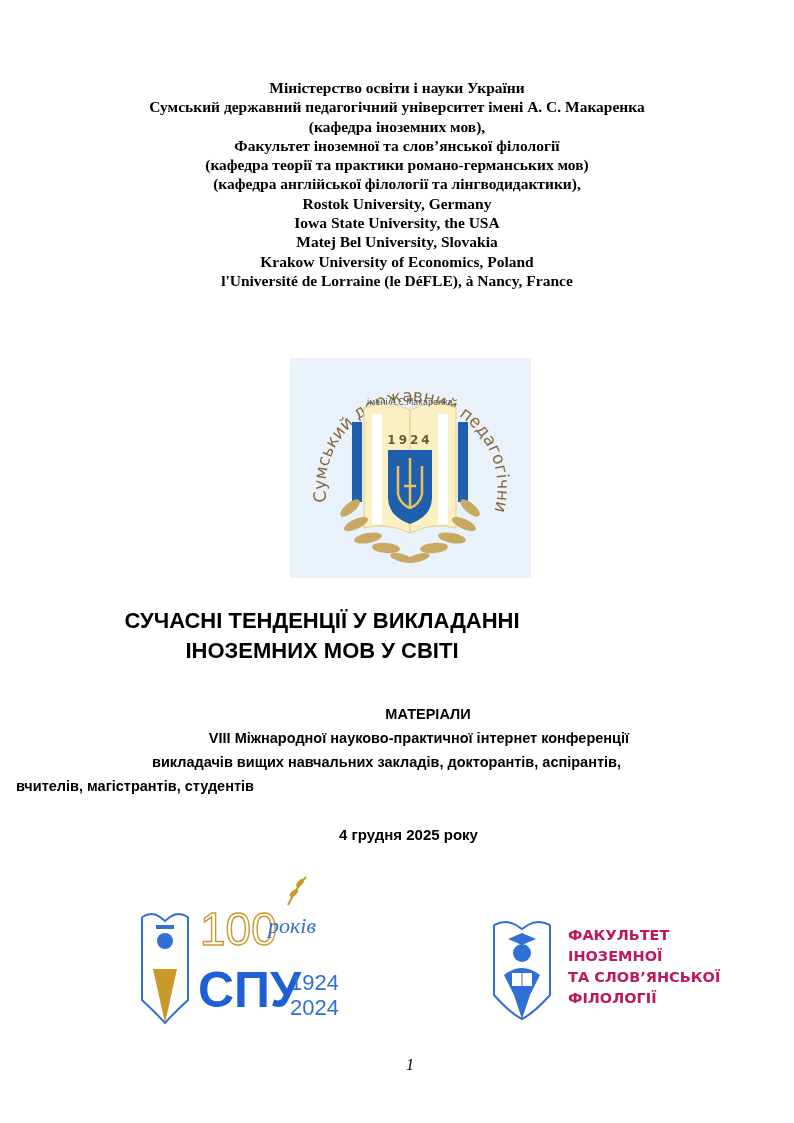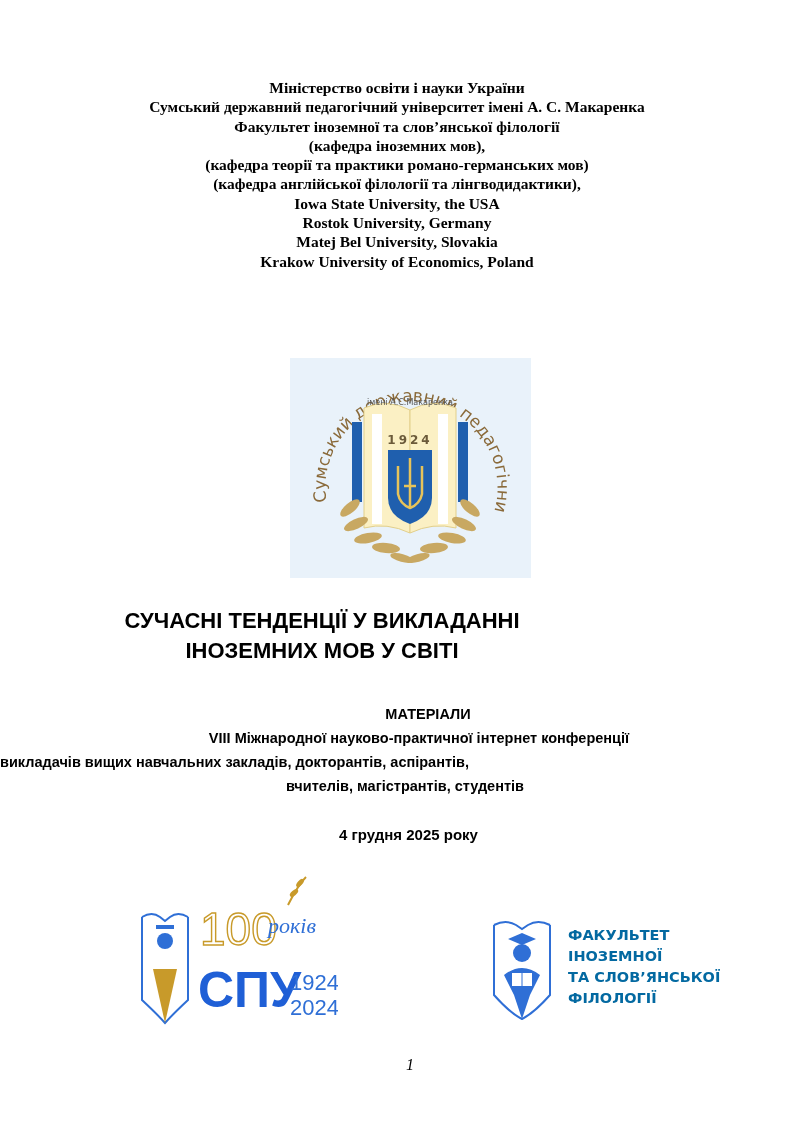--- a/index.html
+++ b/index.html
@@ -7,45 +7,46 @@
   .header { position:absolute; top:78px; left:0; width:794px; text-align:center;
     font-family:"Liberation Serif", serif; font-weight:bold; font-size:15.5px; line-height:19.3px; }
   .header div { white-space:nowrap; }
   .seal { position:absolute; left:290px; top:358px; width:241px; height:220px; background:#e9f2fa; }
   .title { position:absolute; top:606px; left:0; width:644px; text-align:center;
     font-family:"Liberation Sans", sans-serif; font-weight:bold; font-size:22px; line-height:30px; }
   .materials { position:absolute; top:702px; left:0; width:794px;
     font-family:"Liberation Sans", sans-serif; font-weight:bold; font-size:14.5px; line-height:24px; }
   .materials .m1 { text-align:center; padding-left:62px; box-sizing:border-box; }
   .materials .m2 { text-align:center; padding-left:44px; box-sizing:border-box; white-space:nowrap; }
-  .materials .m3 { text-align:left; white-space:nowrap; padding-right:21px; box-sizing:border-box; }
-  .materials .m4 { text-align:center; padding-left:16px; box-sizing:border-box;}
+  .materials .m3 { text-align:center; white-space:nowrap; padding-right:21px; box-sizing:border-box; }
+  .materials .m4 { padding-left:16px; box-sizing:border-box;}
   .date { position:absolute; top:826px; left:0; width:794px; text-align:center; padding-left:23px; box-sizing:border-box;
     font-family:"Liberation Sans", sans-serif; font-weight:bold; font-size:15px; }
   .logo-left { position:absolute; left:138px; top:875px; width:200px; height:155px; }
   .logo-right { position:absolute; left:490px; top:915px; width:250px; height:110px; }
   .fac-text { position:absolute; left:78px; top:10px; font-family:"DejaVu Sans", sans-serif; font-weight:bold;
-    color:#0369a1; font-size:14.5px; line-height:21px; white-space:nowrap; }
+    color:#be185d; font-size:14.5px; line-height:21px; white-space:nowrap; }
   .page-num { position:absolute; top:1056px; left:0; width:794px; text-align:center; padding-left:26px; box-sizing:border-box;
     font-family:"Liberation Serif", serif; font-style:italic; font-size:16px; }
 </style>
 </head>
 <body>
 
 <div class="header">
   <div>Міністерство освіти і науки України</div>
   <div>Сумський державний педагогічний університет імені А. С. Макаренка</div>
+  <div>(кафедра іноземних мов),</div>
   <div>Факультет іноземної та слов’янської філології</div>
-  <div>(кафедра іноземних мов),</div>
   <div>(кафедра теорії та практики романо-германських мов)</div>
   <div>(кафедра англійської філології та лінгводидактики),</div>
+  <div>Rostok University, Germany</div>
   <div>Iowa State University, the USA</div>
-  <div>Rostok University, Germany</div>
   <div>Matej Bel University, Slovakia</div>
   <div>Krakow University of Economics, Poland</div>
+  <div>l'Université de Lorraine (le DéFLE), à Nancy, France</div>
 </div>
 
 <div class="seal">
   <svg width="241" height="220" viewBox="0 0 241 220">
     <defs>
       <path id="arc" d="M 38 150 A 86 86 0 1 1 205 150"></path>
     </defs>
     <text font-family="DejaVu Sans, sans-serif" font-size="17" fill="#8a6a3a">
       <textPath href="#arc" startOffset="2%">Сумський державний педагогічний університет</textPath>
     </text>

